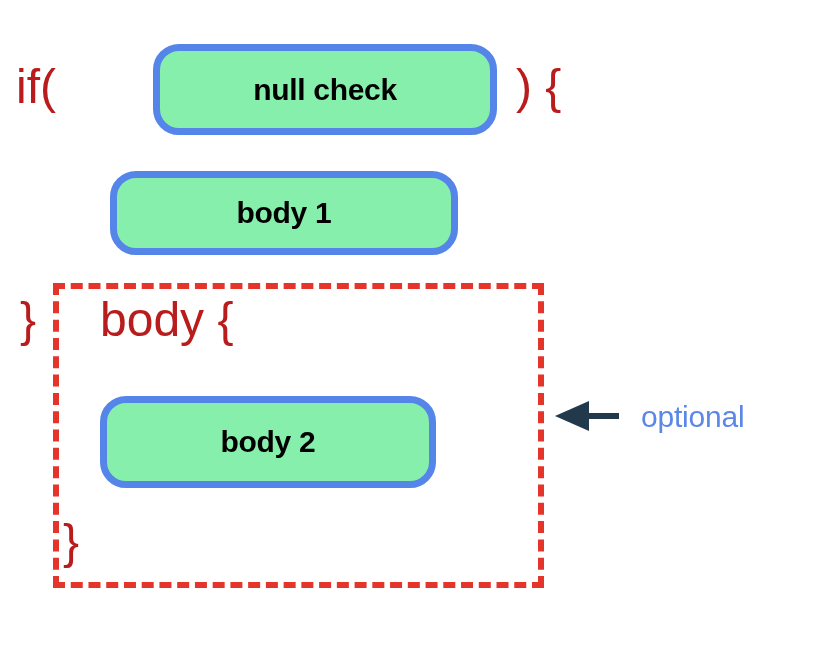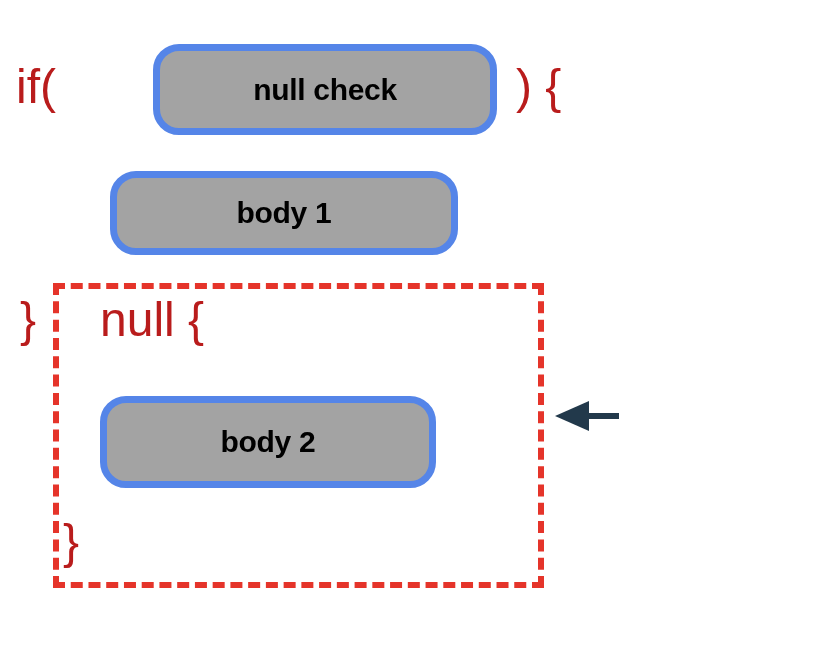--- a/index.html
+++ b/index.html
@@ -26,21 +26,21 @@
     line-height: 1;
     color: #b91c1c;
     white-space: pre;
     letter-spacing: 0px;
   }
 
   
   .bluebox {
     position: absolute;
     box-sizing: border-box;
-    background: #a3a3a3;
+    background: #86efac;
     border: 7px solid #5585e8;
     border-radius: 26px;
     display: flex;
     align-items: center;
     justify-content: center;
   }
   .bluebox > span {
     font-family: "Liberation Sans", sans-serif;
     font-weight: bold;
     font-size: 30px;
@@ -84,27 +84,28 @@
   </div>
 
   <div class="code" style="left:516px; top:63px;">) {</div>
 
   <div class="bluebox" style="left:110px; top:171px; width:348px; height:84px;">
     <span>body 1</span>
   </div>
 
   <div class="code" style="left:20px; top:296px;">}</div>
 
-  <div class="code" style="left:100px; top:296px;">null {</div>
+  <div class="code" style="left:100px; top:296px;">body {</div>
 
   <div class="bluebox" style="left:100px; top:396px; width:336px; height:92px;">
     <span>body 2</span>
   </div>
 
   <div class="code" style="left:63px; top:518px;">}</div>
 
   <svg id="optional-arrow" style="left:553px; top:398px;" width="70" height="36" viewBox="0 0 70 36">
     <line x1="34" y1="18" x2="66" y2="18" stroke="#22394b" stroke-width="6" stroke-linecap="butt"></line>
     <polygon points="2,18 36,3 36,33" fill="#22394b"></polygon>
   </svg>
 
+  <div id="optional-label" style="left:641px; top:400px;">optional</div>
 
 </div>
 
 </body></html>

